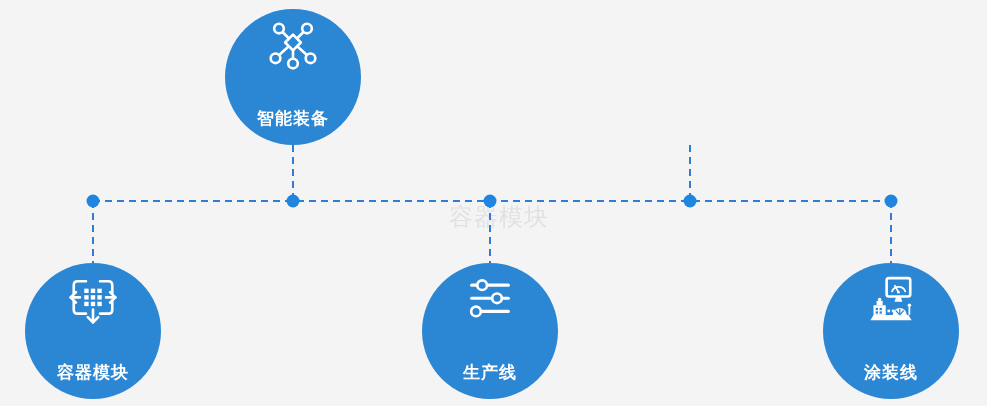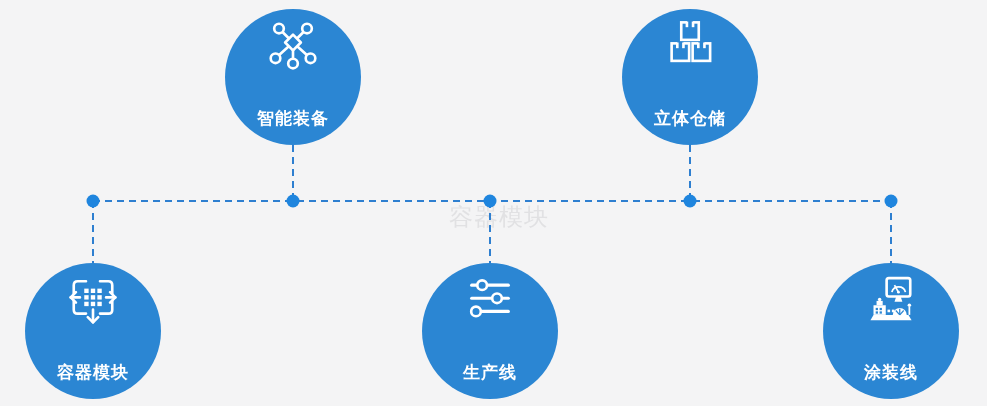--- a/index.html
+++ b/index.html
@@ -105,43 +105,20 @@
         <circle cx="16" cy="12" r="5.5"></circle>
         <circle cx="48" cy="12" r="5.5"></circle>
         <circle cx="12" cy="46" r="5.5"></circle>
         <circle cx="52" cy="46" r="5.5"></circle>
         <circle cx="32" cy="52" r="5.5"></circle>
       </g>
     </svg>
     <span class="label">智能装备</span>
   </div>
 
-  <div class="node node-warehouse">
-    <svg viewBox="0 0 64 64" width="56" height="56">
-      <g stroke="#fff" stroke-width="3" fill="none">
-        <rect x="22" y="5" width="20" height="20"></rect>
-        <rect x="11" y="29" width="20" height="20"></rect>
-        <rect x="35" y="29" width="20" height="20"></rect>
-      </g>
-      <g stroke="var(--node-fill)" stroke-width="4">
-        <line x1="28.5" y1="5" x2="35.5" y2="5"></line>
-        <line x1="17.5" y1="29" x2="24.5" y2="29"></line>
-        <line x1="41.5" y1="29" x2="48.5" y2="29"></line>
-      </g>
-      <g stroke="#fff" stroke-width="3">
-        <line x1="28.5" y1="4" x2="28.5" y2="10.5"></line>
-        <line x1="35.5" y1="4" x2="35.5" y2="10.5"></line>
-        <line x1="17.5" y1="28" x2="17.5" y2="34.5"></line>
-        <line x1="24.5" y1="28" x2="24.5" y2="34.5"></line>
-        <line x1="41.5" y1="28" x2="41.5" y2="34.5"></line>
-        <line x1="48.5" y1="28" x2="48.5" y2="34.5"></line>
-      </g>
-    </svg>
-    <span class="label">立体仓储</span>
-  </div>
 
   <div class="node node-logistics">
     <svg viewBox="0 0 64 64" width="56" height="56">
       <g stroke="#fff" stroke-width="3" fill="none" stroke-linecap="round" stroke-linejoin="round">
         <path d="M10 25 V15 Q10 10.5 14.5 10.5 H24"></path>
         <path d="M40 10.5 H49.5 Q54 10.5 54 15 V25"></path>
         <path d="M54 33 V43 Q54 47.5 49.5 47.5 H40"></path>
         <path d="M24 47.5 H14.5 Q10 47.5 10 43 V33"></path>
         <path d="M12.5 23 L6.5 29 L12.5 35"></path>
         <line x1="6.5" y1="29" x2="17" y2="29"></line>

